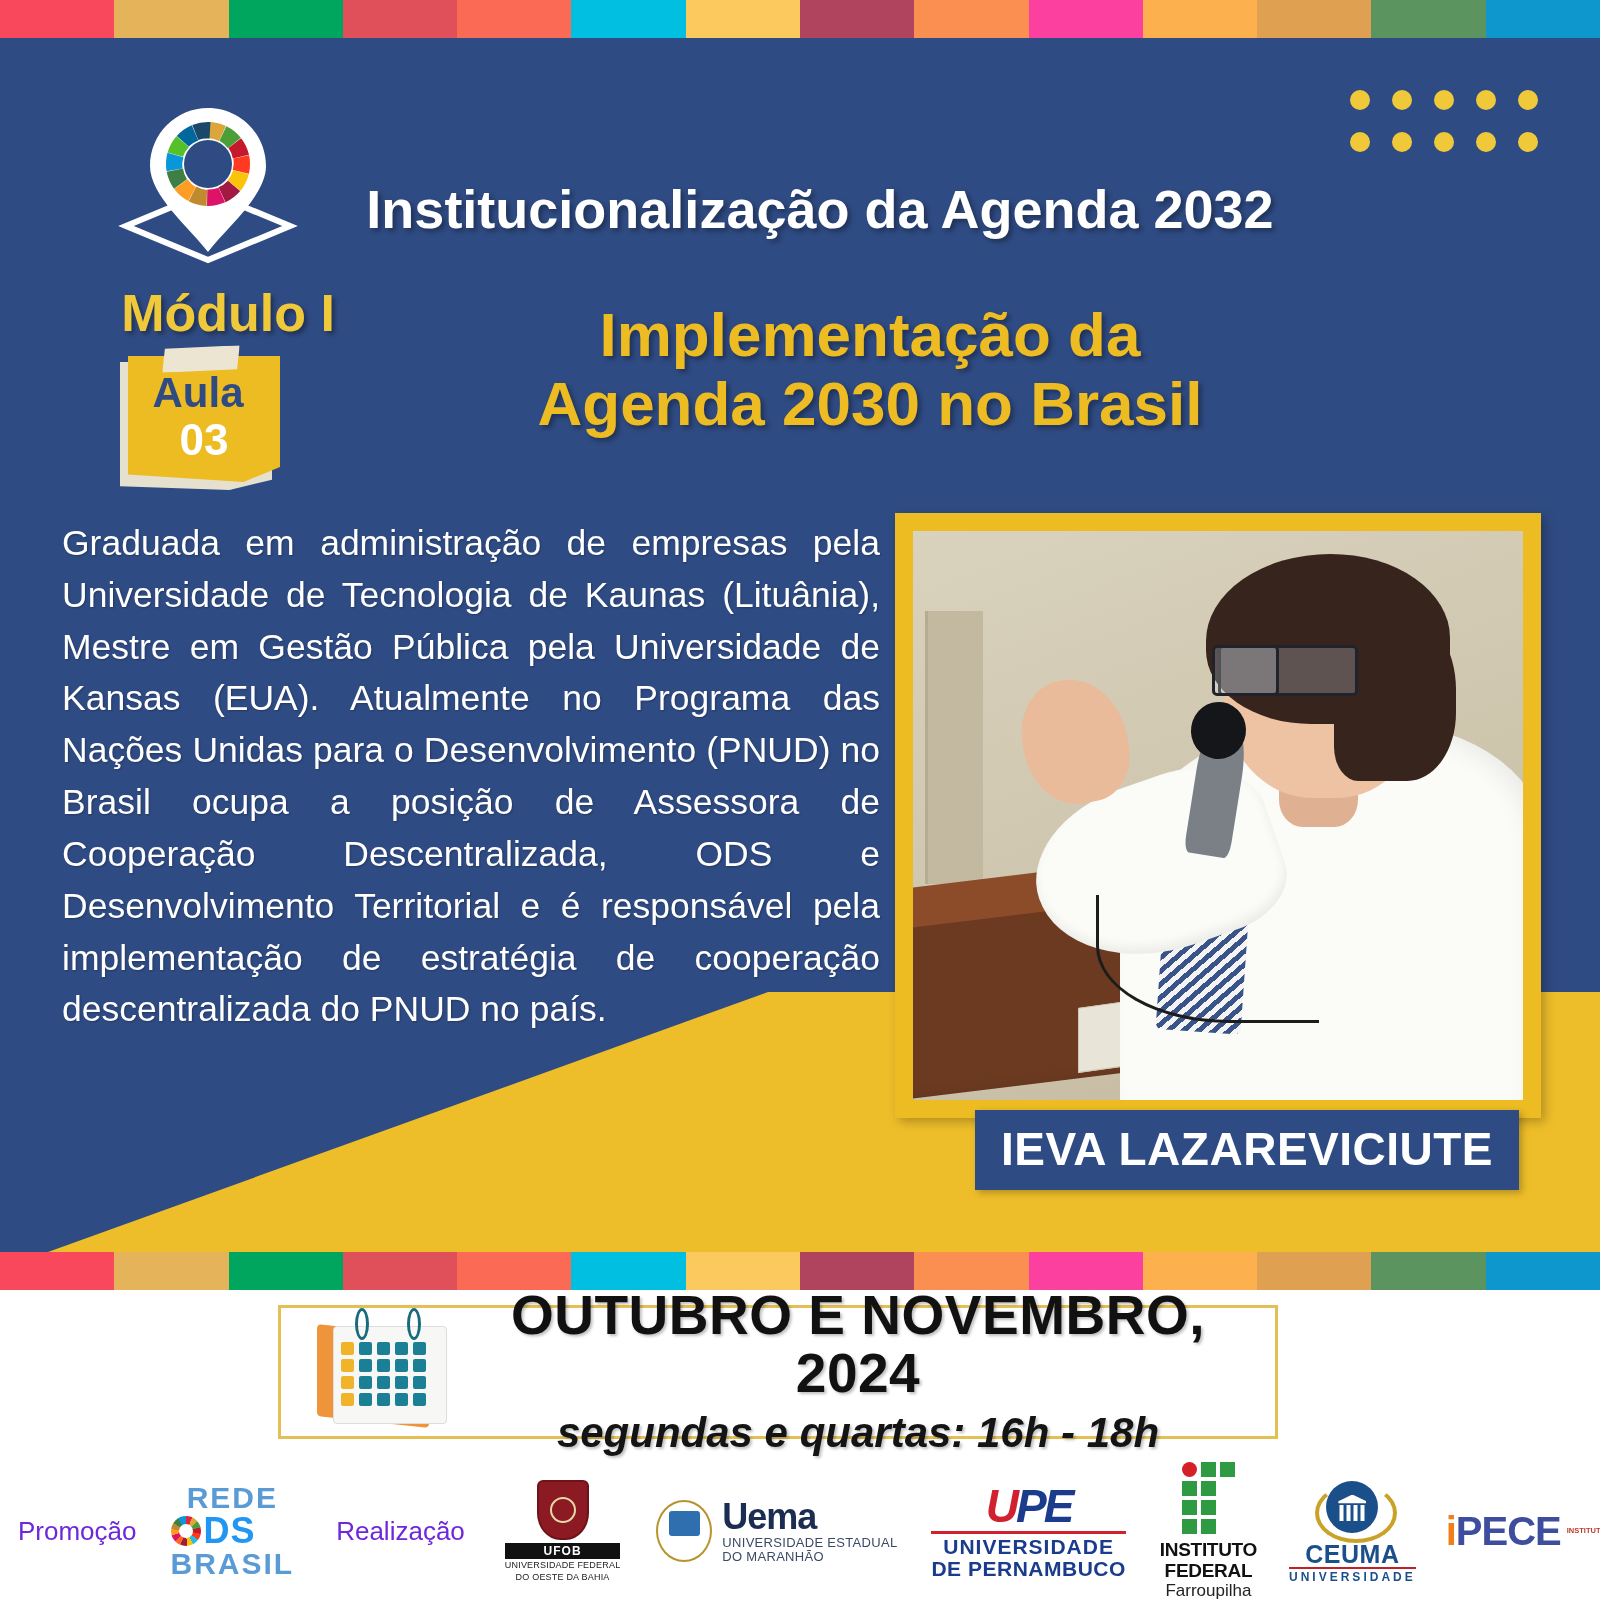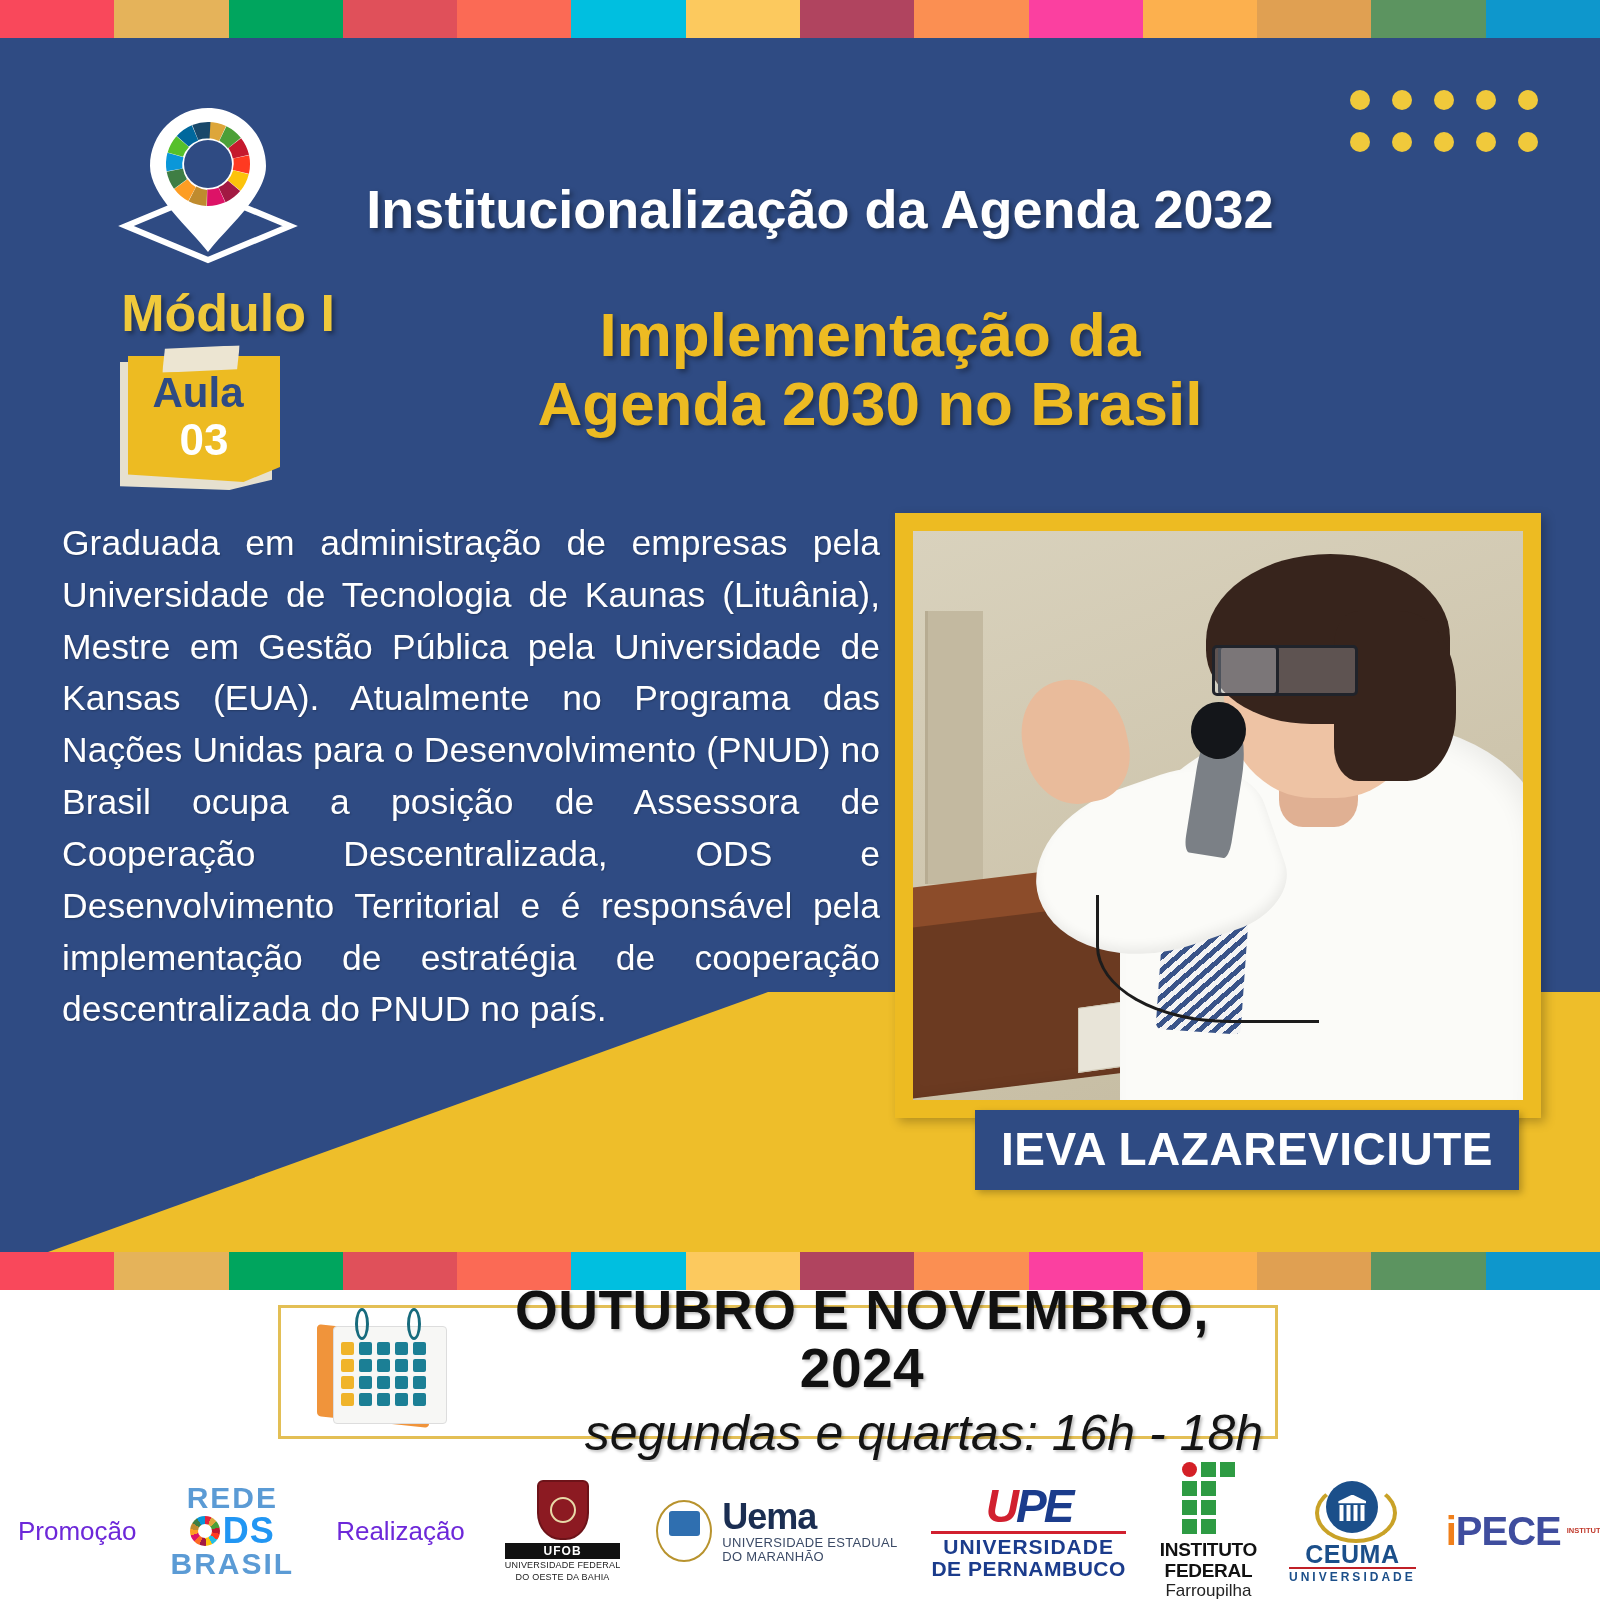--- a/index.html
+++ b/index.html
@@ -147,42 +147,41 @@
     border:3px solid #e3bf55;background:#ffffff;box-sizing:border-box;z-index:5;
     display:flex;align-items:center;
   }
   .cal-icon{position:relative;width:150px;height:112px;flex:0 0 150px;margin-left:30px;}
   .cal-back{position:absolute;left:6px;top:14px;width:112px;height:92px;background:#f0943b;border-radius:4px;transform:skewY(6deg);}
   .cal-front{position:absolute;left:22px;top:10px;width:112px;height:96px;background:#f7f7f5;border-radius:4px;border:1px solid #ddd;}
   .cal-grid{position:absolute;left:30px;top:26px;display:grid;grid-template-columns:repeat(5,14px);grid-gap:4px;}
   .cal-cell{width:13px;height:13px;border-radius:2px;background:#1b7f95;}
   .cal-cell.y{background:#f0b42a;}
   .cal-ring{position:absolute;width:8px;height:26px;border:3px solid #176b7d;border-radius:50%;top:-8px;}
-  .date-text{flex:1 1 auto;text-align:center;padding-right:12px;}
+  .date-text{flex:1 1 auto;text-align:center;padding-right:20px;}
   .date-main{
     font-size:55px;font-weight:bold;color:#111111;line-height:1.05;letter-spacing:.5px;
     text-shadow:2px 2px 3px rgba(0,0,0,.25);
   }
   .date-sub{
-    font-size:50px;font-style:italic;font-weight:normal;color:#141414;margin-top:6px;
+    font-size:42px;font-style:italic;font-weight:bold;color:#141414;margin-top:6px;
     text-shadow:2px 2px 3px rgba(0,0,0,.25);
-    text-align:right;
   }
 
   
   .footer{
     position:absolute;left:0;top:1462px;width:1600px;height:138px;
     display:flex;align-items:center;background:#ffffff;z-index:5;
   }
   .f-label{font-size:26px;font-weight:normal;color:#6d28d9;flex:0 0 auto;}
   .f-logo{flex:0 0 auto;display:flex;align-items:center;justify-content:center;}
 
   .rede-ods{text-align:center;line-height:1;}
   .rede-ods .t1{font-size:30px;font-weight:bold;color:#5b9bd5;letter-spacing:2px;}
-  .rede-ods .t2{font-size:36px;font-weight:bold;color:#2196f3;letter-spacing:1px;display:flex;align-items:center;justify-content:center;gap:3px;}
+  .rede-ods .t2{font-size:36px;font-weight:bold;color:#2196f3;letter-spacing:1px;display:flex;align-items:center;justify-content:flex-start;gap:3px;}
   .rede-ods .t3{font-size:30px;font-weight:bold;color:#5b9bd5;letter-spacing:2px;}
   .ods-ring{width:30px;height:30px;border-radius:50%;
     background:conic-gradient(#e5243b 0 7%,#dda63a 7% 14%,#4c9f38 14% 21%,#c5192d 21% 28%,#ff3a21 28% 35%,#26bde2 35% 42%,#fcc30b 42% 49%,#a21942 49% 56%,#fd6925 56% 63%,#dd1367 63% 70%,#fd9d24 70% 77%,#bf8b2e 77% 84%,#3f7e44 84% 91%,#0a97d9 91% 100%);
     position:relative;}
   .ods-ring::after{content:"";position:absolute;left:50%;top:50%;transform:translate(-50%,-50%);width:14px;height:14px;border-radius:50%;background:#fff;}
 
   .crest{width:56px;height:62px;position:relative;}
   .crest-shield{position:absolute;inset:0;border:2px solid #b8932e;border-radius:50%;background:#fff;}
   .crest-inner{position:absolute;left:22%;top:18%;width:56%;height:40%;background:#2f6fb0;border-radius:3px;}
   .uema-txt{margin-left:10px;line-height:1.05;}

